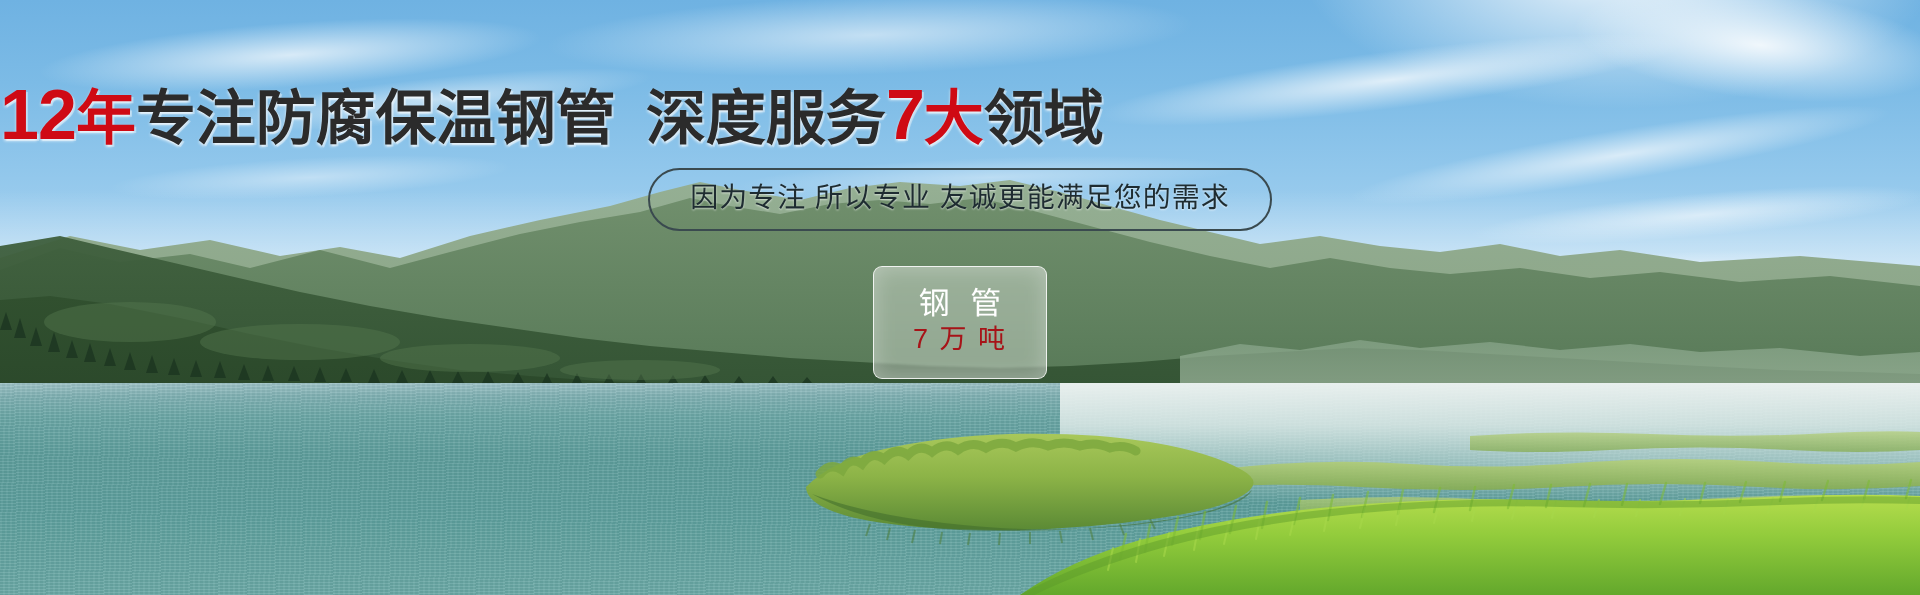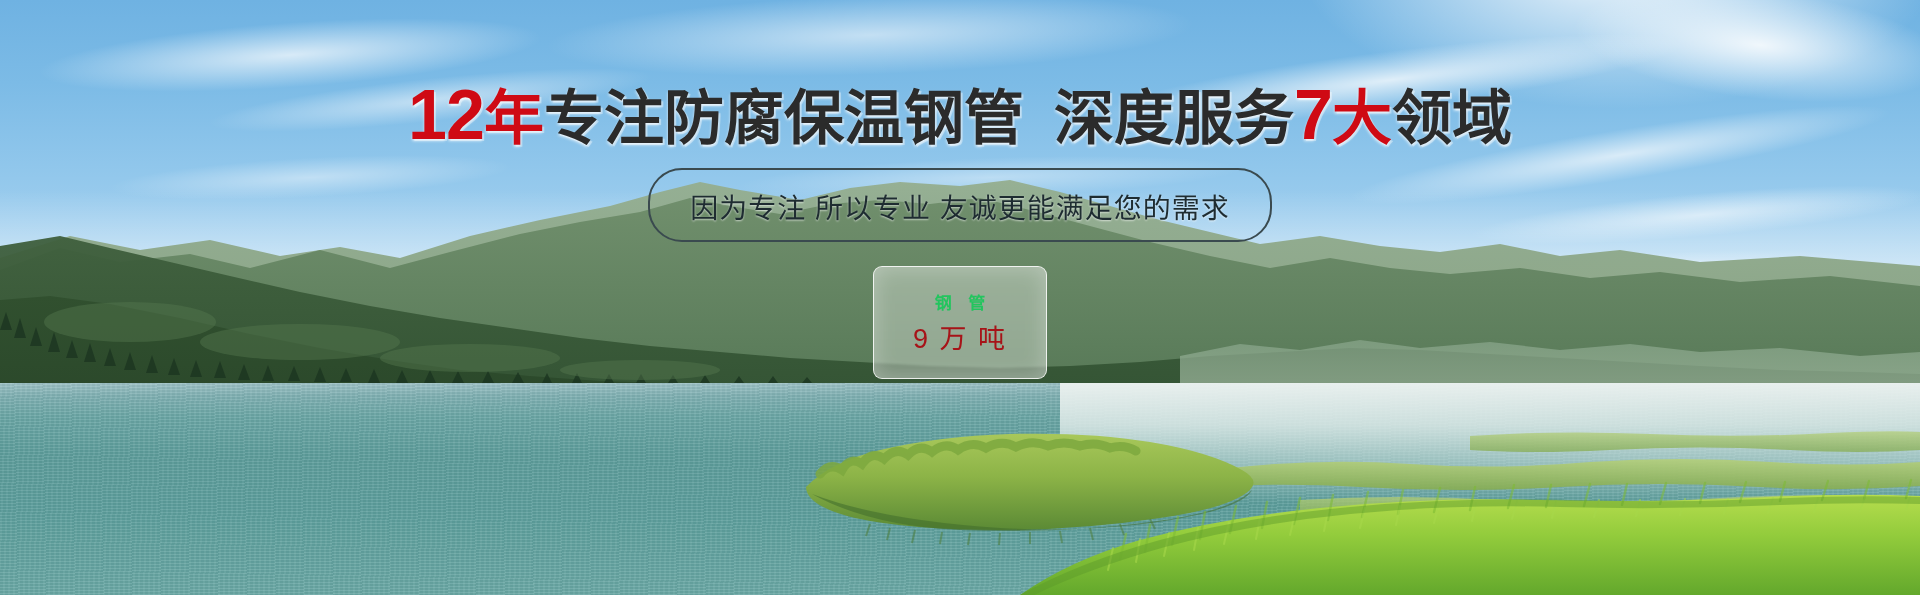--- a/index.html
+++ b/index.html
@@ -85,21 +85,21 @@
     background: linear-gradient(180deg, rgba(236,242,240,0.95) 0%, rgba(222,234,232,0.85) 35%, rgba(190,215,213,0.5) 75%, rgba(170,205,203,0.0) 100%);
   }
 
   
   .fg { position: absolute; left: 0; top: 0; width: 1920px; height: 595px; }
 
   
   .headline {
     position: absolute;
     left: 0; right: 0; top: 83px;
-    text-align: center;
+    text-align: left;
     white-space: nowrap;
     font-size: 60px;
     line-height: 64px;
     font-weight: 700;
     letter-spacing: 0px;
     color: #2b2b2b;
     text-shadow:
       0 2px 3px rgba(255,255,255,0.75),
       2px 2px 0 rgba(255,255,255,0.35);
   }
@@ -115,21 +115,21 @@
   .headline .gap { display: inline-block; width: 30px; }
 
   
   .pill-wrap {
     position: absolute;
     left: 0; right: 0; top: 168px;
     text-align: center;
   }
   .pill {
     display: inline-block;
-    padding: 20px 40px 12px;
+    padding: 9px 40px 12px;
     border: 2px solid #3a4a4f;
     border-radius: 34px;
     font-size: 28px;
     line-height: 38px;
     color: #1e2c31;
     letter-spacing: 1px;
     white-space: nowrap;
     text-shadow: 0 1px 2px rgba(255,255,255,0.6);
   }
 
@@ -149,26 +149,26 @@
     background: rgba(255,255,255,0.34);
     backdrop-filter: blur(1px);
     box-shadow: inset 0 0 22px rgba(255,255,255,0.30);
     display: flex;
     flex-direction: column;
     align-items: center;
     justify-content: center;
     gap: 6px;
   }
   .card .c-title {
-    font-size: 17px;
+    font-size: 31px;
     line-height: 28px;
-    color: #22c55e;
+    color: #ffffff;
     letter-spacing: 6px;
     text-indent: 6px;
-    font-weight: 700;
+    font-weight: 400;
   }
   .card .c-value {
     font-size: 27px;
     line-height: 31px;
     color: #a71318;
     letter-spacing: 2px;
     font-weight: 400;
   }
   .card .c-value sup {
     font-size: 16px;
@@ -350,17 +350,17 @@
     <span class="num">12</span><span class="red">年</span><span>专注防腐保温钢管</span><span class="gap"></span><span>深度服务</span><span class="num">7</span><span class="red">大</span><span>领域</span>
   </div>
 
   <div class="pill-wrap">
     <div class="pill">因为专注  所以专业  友诚更能满足您的需求</div>
   </div>
 
   <div class="cards">
     <div class="card">
       <div class="c-title">钢 管</div>
-      <div class="c-value"><span>9 万 吨</span></div>
+      <div class="c-value"><span>7 万 吨</span></div>
     </div>
   </div>
 
 </div>
 
 </body></html>

